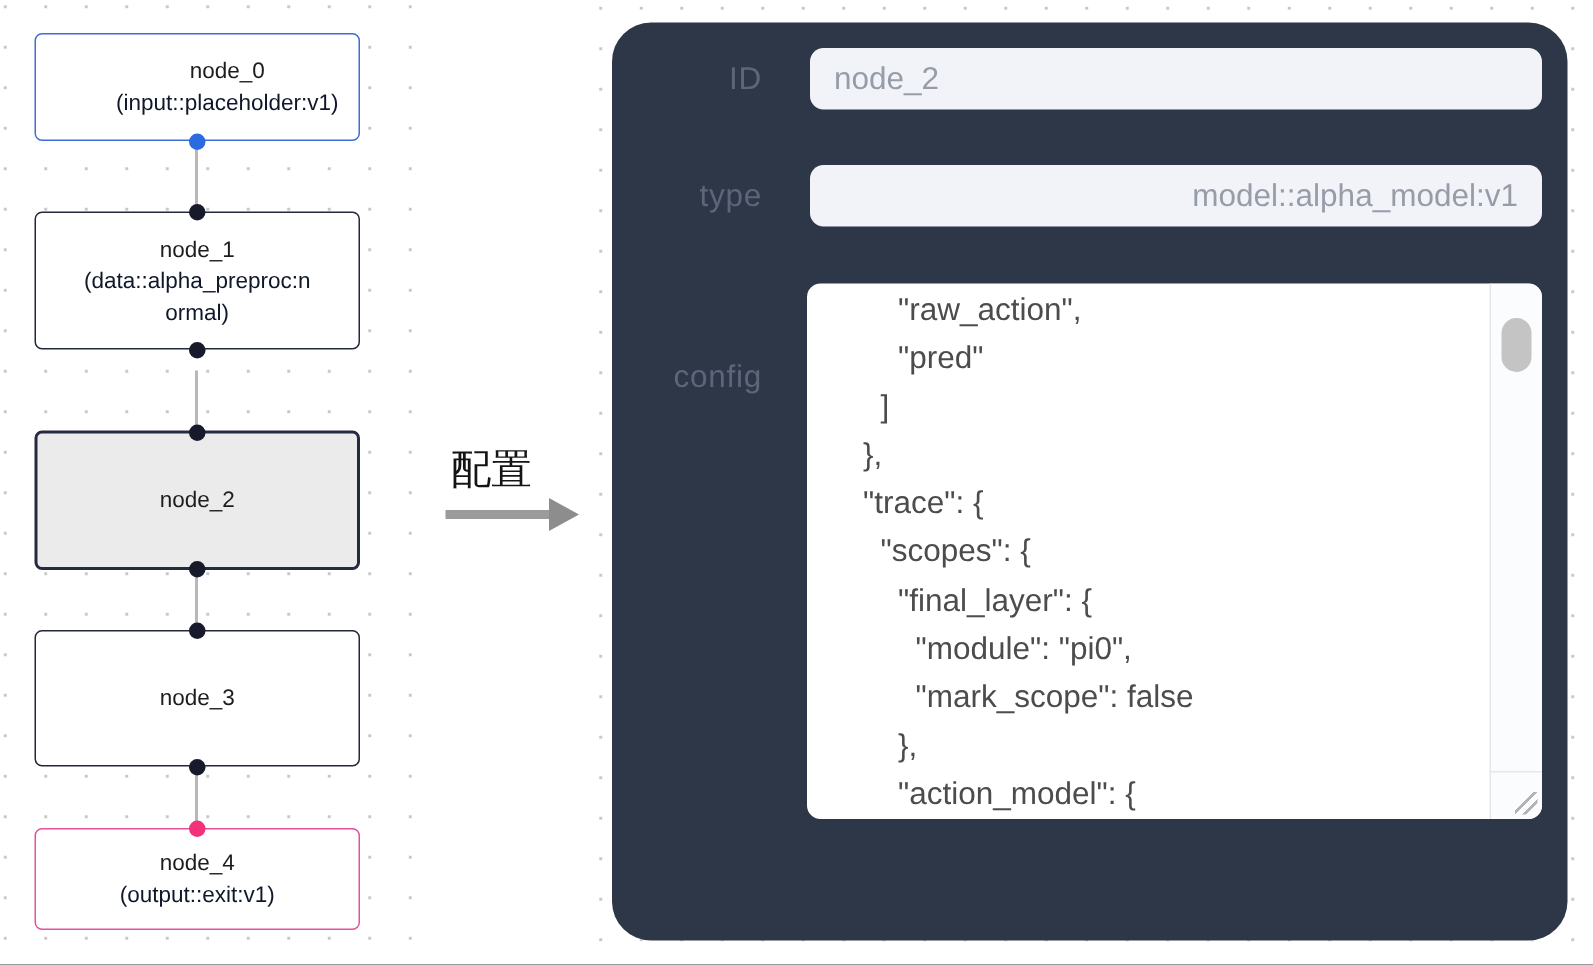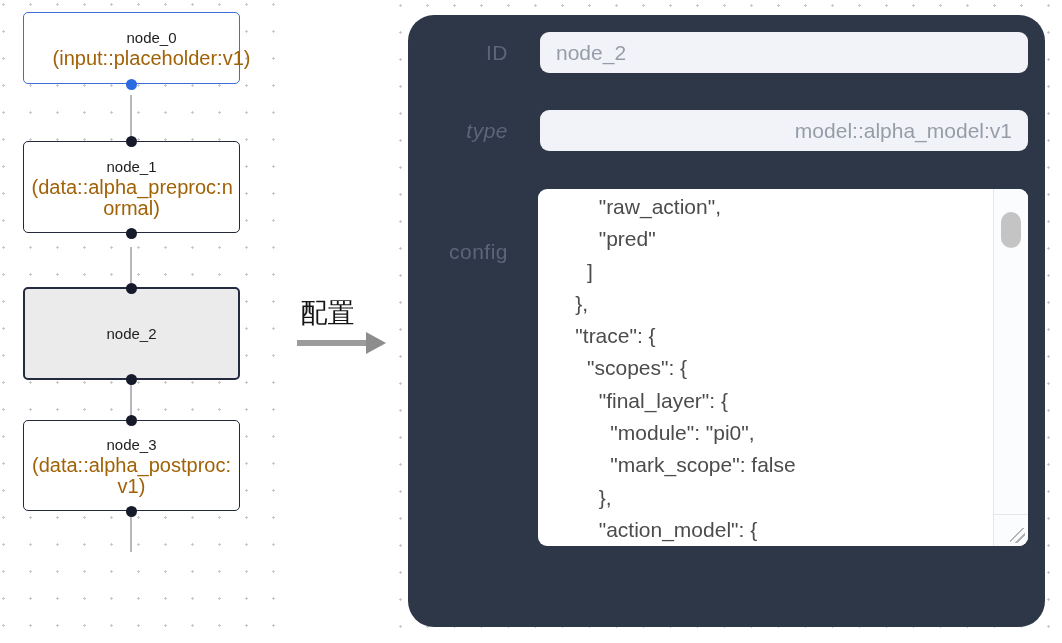--- a/index.html
+++ b/index.html
@@ -24,25 +24,25 @@
   .e2{top:380px;height:40px;} .e3{top:511px;height:41px;}
   .node{
     position:absolute;left:23px;width:217px;box-sizing:border-box;
     background:#ffffff;border:1.6px solid #23283a;border-radius:5px;
     display:flex;flex-direction:column;align-items:center;justify-content:center;
     text-align:center;z-index:2;
   }
   .node.input{border-color:#3d6ed8;}
   .node.output{border-color:#e2539b;}
   .node.selected{background:#ebebeb;border-width:2px;border-color:#242a40;}
-  .n0{top:12px;height:72px;padding-left:40px;} .n1{top:141px;height:92px;}
+  .n0{top:22px;height:72px;padding-left:40px;} .n1{top:141px;height:92px;}
   .n2{top:287px;height:93px;} .n3{top:420px;height:91px;}
   .n4{top:552px;height:68px;}
   .ntitle{font-size:15px;line-height:21px;color:#1d1d20;}
-  .nsub{font-size:20px;line-height:21px;color:#a16207;white-space:pre-line;max-width:200px;}
+  .nsub{font-size:15px;line-height:21px;color:#0f172a;white-space:pre-line;max-width:200px;}
   .port{
     position:absolute;left:calc(50% - 5.5px);width:11px;height:11px;border-radius:50%;z-index:3;
   }
   .port.top{top:-6.5px;} .port.bottom{bottom:-6.5px;}
   .port.dark{background:#171a2b;} .port.blue{background:#2a6be2;} .port.pink{background:#f2337b;}
 
   
   .transfer-label{
     position:absolute;left:275px;top:297px;width:105px;text-align:center;
     font-size:27px;color:#141414;line-height:32px;
@@ -56,21 +56,21 @@
 
   
   .panel{
     position:absolute;left:408px;top:15px;width:637px;height:612px;
     background:#2d3748;border-radius:26px;overflow:hidden;z-index:4;
   }
   .flabel{
     position:absolute;left:0;width:100px;text-align:right;
     font-size:21px;color:#5b667a;letter-spacing:0.5px;
   }
-  .lbl-id{top:26px;} .lbl-type{top:104px;font-style:italic;} .lbl-config{top:184px;margin-top:41px;}
+  .lbl-id{top:26px;} .lbl-type{top:104px;} .lbl-config{top:184px;margin-top:41px;}
   .field{
     position:absolute;left:132px;width:488px;height:41px;box-sizing:border-box;
     background:#f1f3f8;border:none;border-radius:9px;outline:none;
     padding:0 16px;font-size:21px;color:#969da9;
     font-family:"Liberation Sans","DejaVu Sans",sans-serif;
   }
   .fld-id{top:17px;} .fld-type{top:95px;text-align:right;}
   .cfgbox{
     position:absolute;left:130px;top:174px;width:490px;height:357px;
     background:#ffffff;border-radius:9px;overflow:hidden;
@@ -122,24 +122,27 @@
       <span class="port top dark"></span>
       <span class="port bottom dark"></span>
     </div>
     <div class="node n2 selected">
       <div class="ntitle">node_2</div>
       <span class="port top dark"></span>
       <span class="port bottom dark"></span>
     </div>
     <div class="node n3 default">
       <div class="ntitle">node_3</div>
-      <div class="nsub">(data::alpha_postproc:
-v1)</div>
       <span class="port top dark"></span>
       <span class="port bottom dark"></span>
+    </div>
+    <div class="node n4 output">
+      <div class="ntitle">node_4</div>
+      <div class="nsub">(output::exit:v1)</div>
+      <span class="port top pink"></span>
     </div>
   </div>
 
 <div class="transfer-label">配置</div>
 <div class="arrow-shaft"></div>
 <div class="arrow-head"></div>
 
 <div class="panel">
   <div class="flabel lbl-id">ID</div>
   <input class="field fld-id" type="text" value="node_2" style="">

